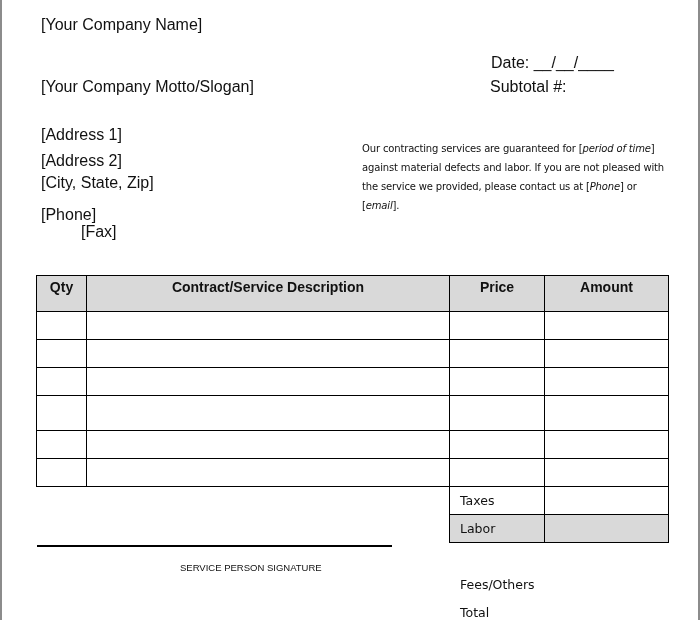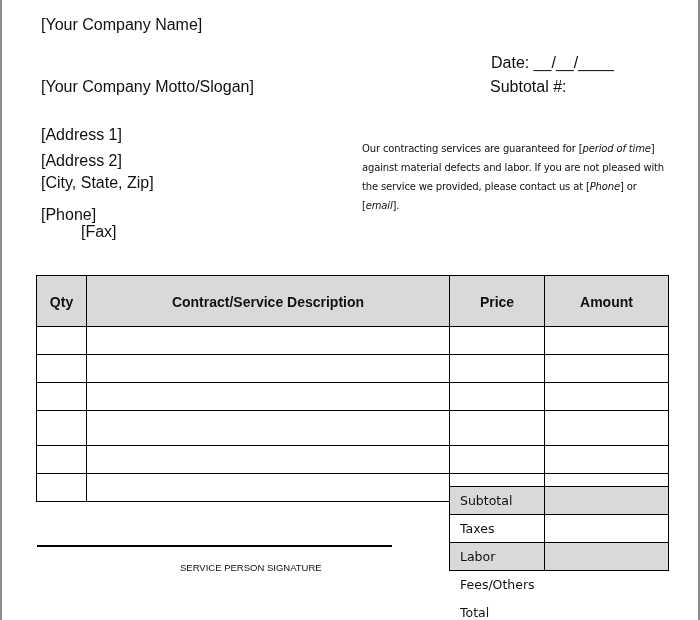--- a/index.html
+++ b/index.html
@@ -15,21 +15,21 @@
       font-family: "DejaVu Sans", sans-serif; font-size: 10px; line-height: 19px; color: #111;
       letter-spacing: -0.15px;
     }
     .guarantee i { font-style: italic; }
     table.items {
       position: absolute; left: 36px; top: 275px; border-collapse: collapse; table-layout: fixed;
     }
     table.items td, table.items th { border: 1.5px solid #000; padding: 0; }
     table.items th {
       background: #d9d9d9; font-weight: bold; font-size: 14px; height: 32px; vertical-align: top;
-      padding-top: 18px; text-align: center;
+      padding-top: 3px; text-align: center;
     }
     table.items td { height: 27px; }
     table.items tr.tall td { height: 34px; }
     table.totals {
       position: absolute; left: 449px; top: 486px; border-collapse: collapse; table-layout: fixed;
     }
     table.totals td { border: 1.5px solid #000; height: 27px; padding: 0 0 0 10px;
       font-family: "DejaVu Sans", sans-serif; font-size: 12.5px; }
     table.totals tr.shaded td { background: #d9d9d9; }
     .extra-label { position: absolute; left: 460px; font-family: "DejaVu Sans", sans-serif; font-size: 12.5px; }
@@ -111,24 +111,20 @@
   </tr>
 </tbody>
   </table>
 
 <table class="totals">
   <colgroup>
     <col style="width:95px">
     <col style="width:124px">
   </colgroup>
   <tbody>
-      <tr class="shaded">
-    <td>Subtotal</td>
-    <td></td>
-  </tr>
   <tr>
     <td>Taxes</td>
     <td></td>
   </tr>
   <tr class="shaded">
     <td>Labor</td>
     <td></td>
   </tr>
 </tbody>
   </table>

